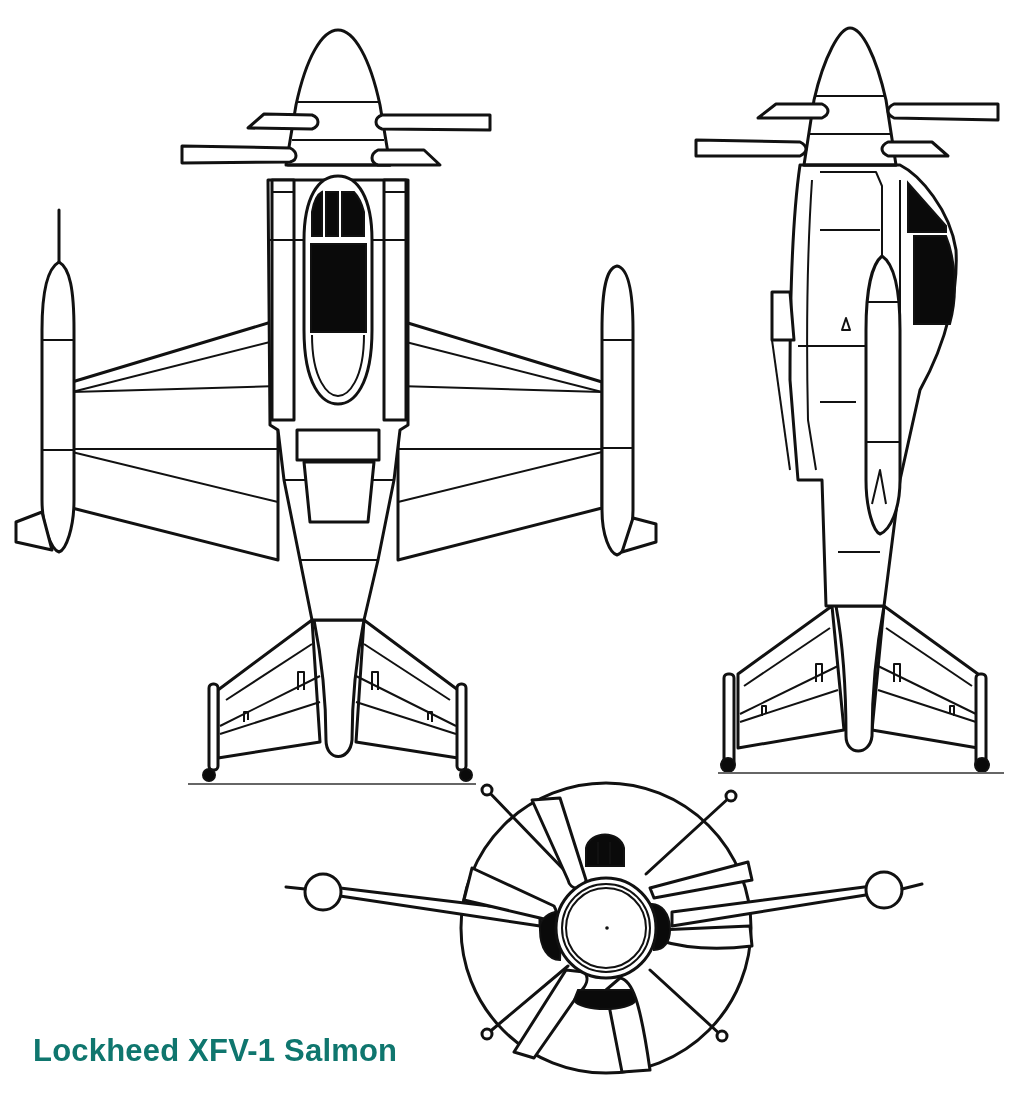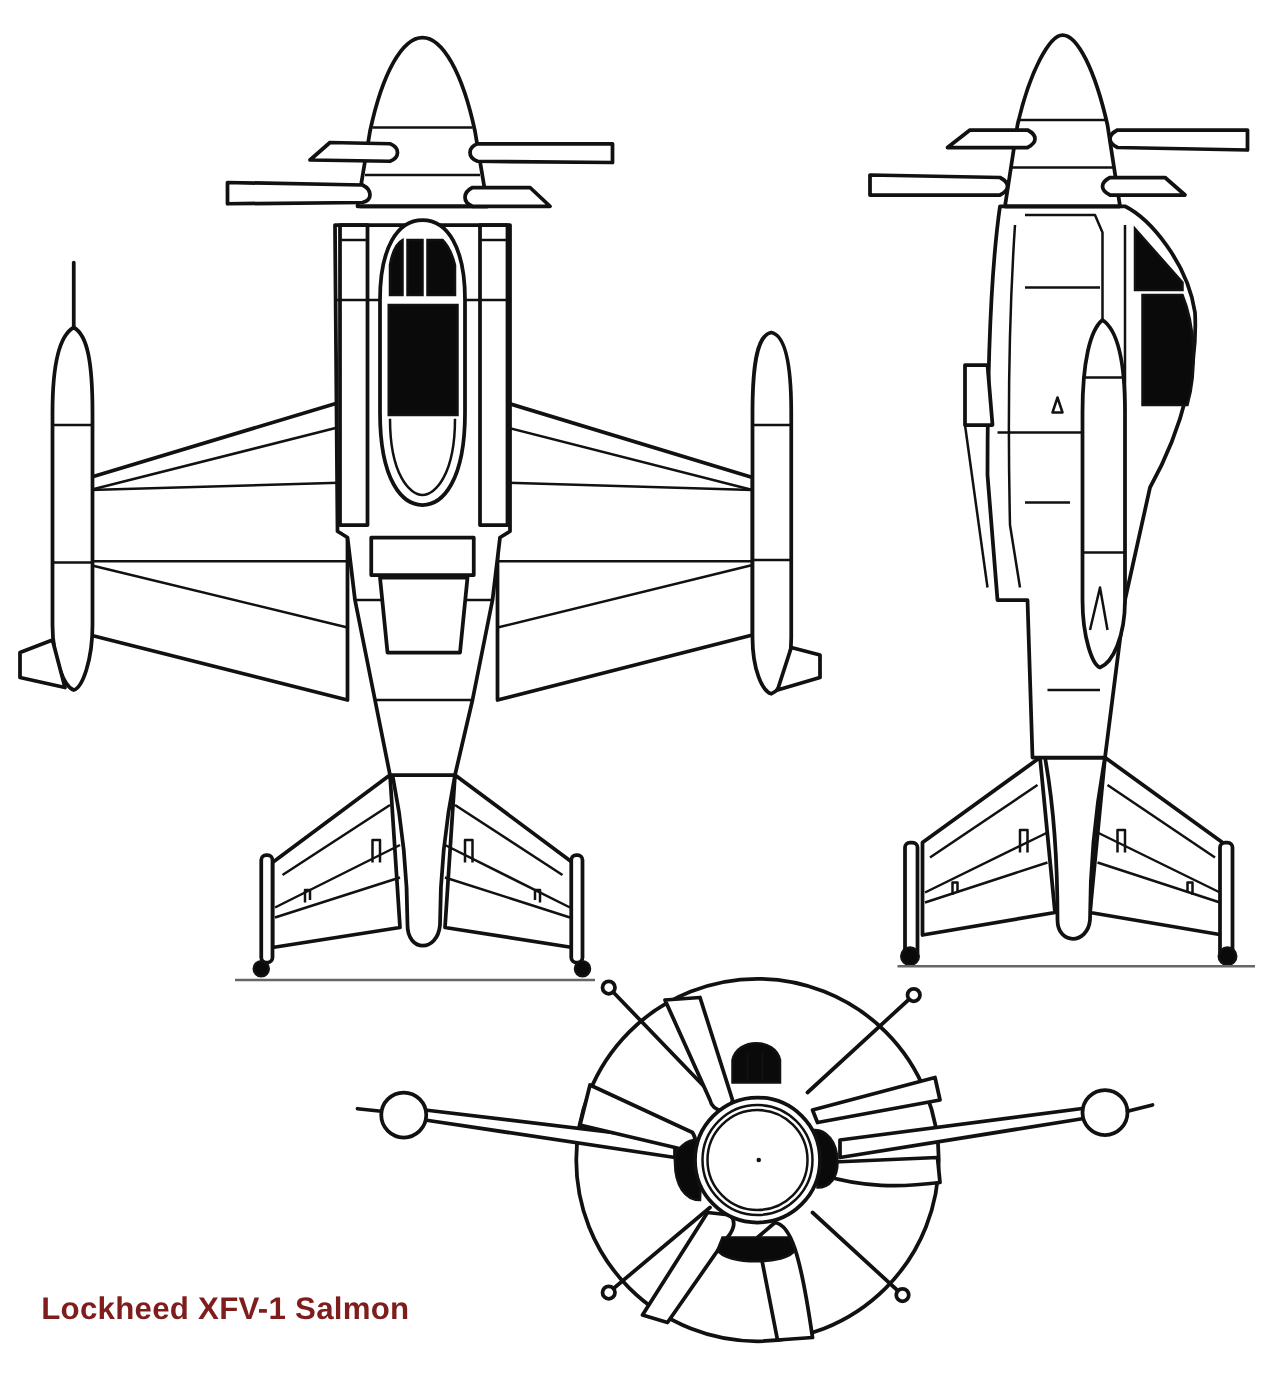--- a/index.html
+++ b/index.html
@@ -3,21 +3,21 @@
 <meta charset="utf-8">
 <style>
   html, body { margin: 0; padding: 0; background: #ffffff; }
   #canvas { position: relative; width: 1024px; height: 1103px; background: #ffffff; overflow: hidden; }
   svg { position: absolute; left: 0; top: 0; }
   .ln { fill: none; stroke: #111; stroke-width: 3; stroke-linejoin: round; stroke-linecap: round; }
   .thin { fill: none; stroke: #111; stroke-width: 2; stroke-linejoin: round; }
   .wf { fill: #fff; stroke: #111; stroke-width: 3; stroke-linejoin: round; }
   .blk { fill: #0a0a0a; stroke: #111; stroke-width: 2; }
   .ground { stroke: #666; stroke-width: 2; }
-  #caption { position: absolute; left: 33px; top: 1033px; font-family: "Liberation Sans", sans-serif; font-weight: bold; font-size: 25px; color: #7f1d1d; letter-spacing: 0.2px; }
+  #caption { position: absolute; left: 33px; top: 1033px; font-family: "Liberation Sans", sans-serif; font-weight: bold; font-size: 31px; color: #0f766e; letter-spacing: 0.2px; }
 </style>
 </head>
 <body>
 
 <div id="canvas">
 <svg width="1024" height="1103" viewBox="0 0 1024 1103">
 
   <g>
 
     <g>

